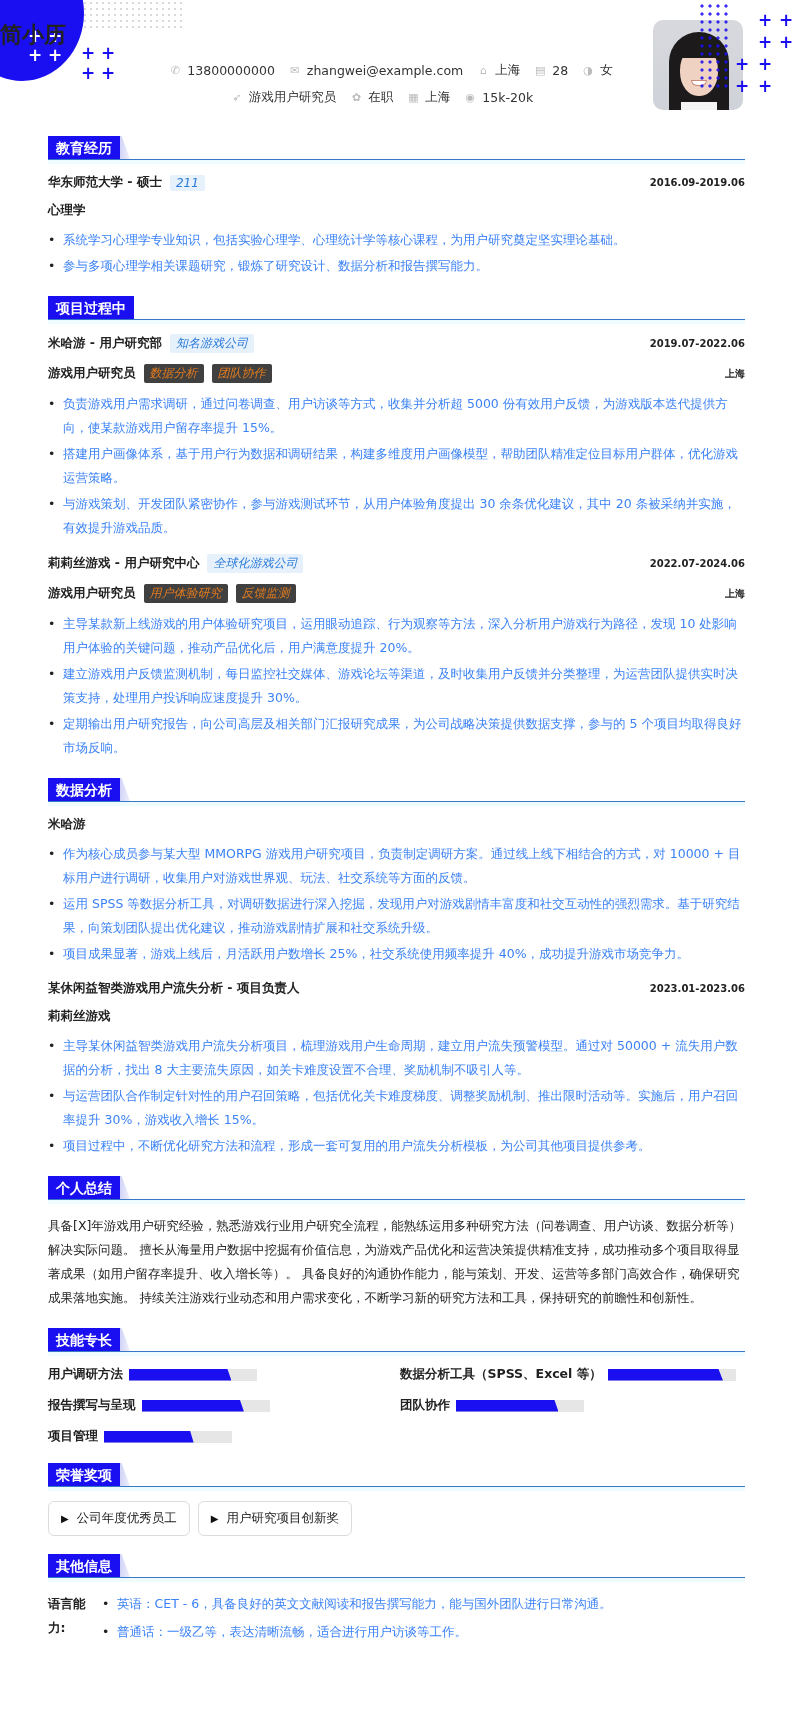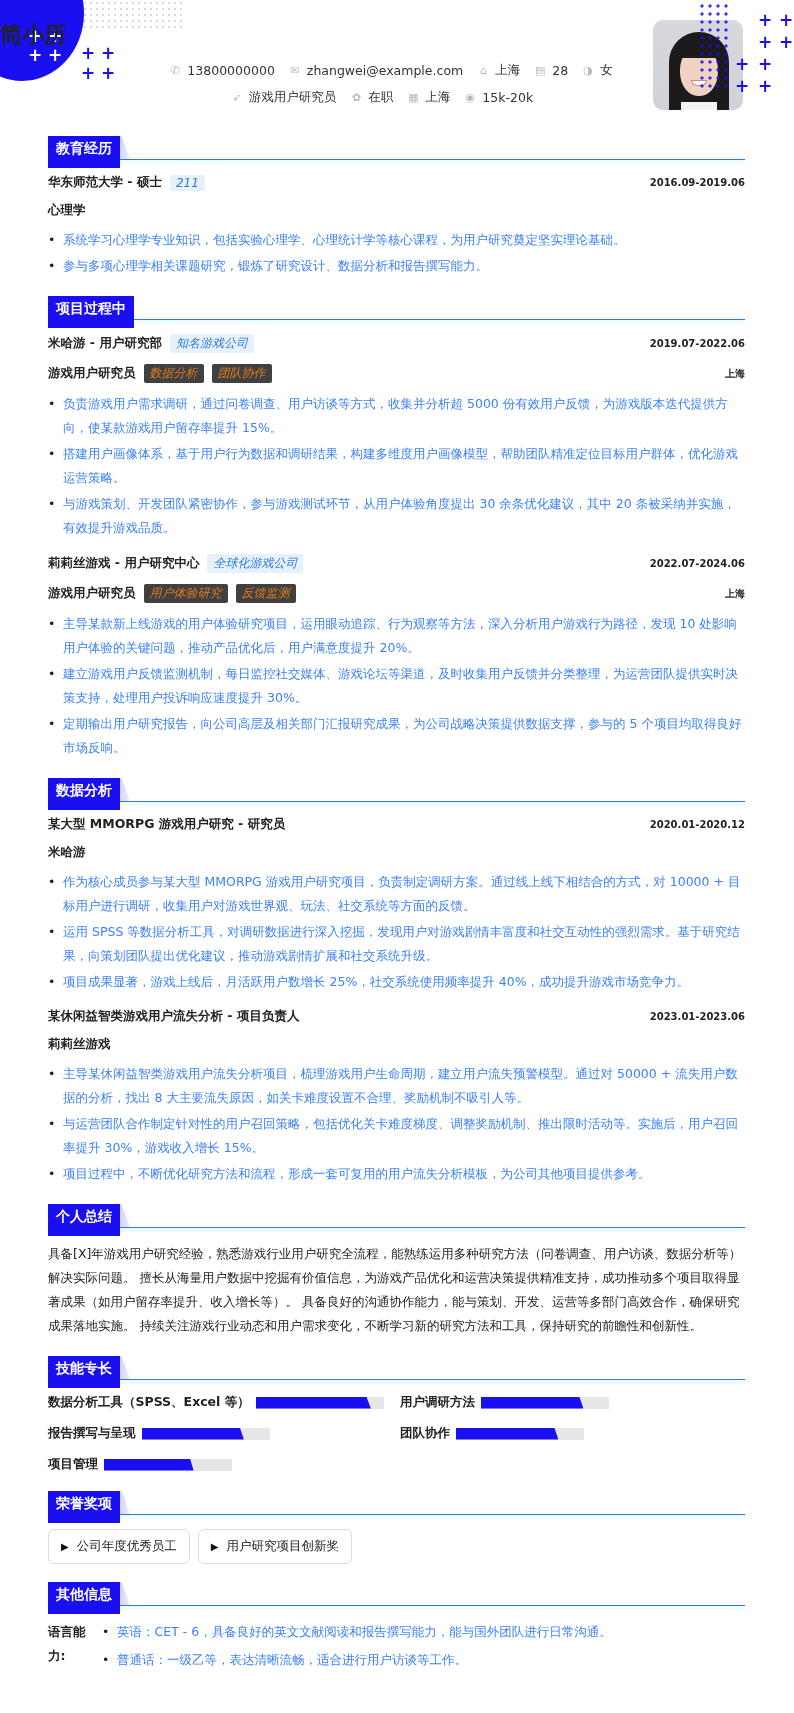--- a/index.html
+++ b/index.html
@@ -74,21 +74,21 @@
 
   .main { position: absolute; left: 48px; top: 136px; width: 697px; }
   .section { margin-bottom: 18px; }
   .sec-head {
     position: relative; height: 24px; margin-bottom: 14px;
     border-bottom: 1px solid #3a78c6;
   }
   .sec-head .title {
     display: inline-block; background: #1a0ff0; color: #fff;
     font-size: 14px; font-weight: bold; padding: 2px 8px 0 8px;
-    height: 32px; line-height: 21px; position: relative; z-index: 2;
+    height: 23px; line-height: 21px; position: relative; z-index: 2;
   }
   .sec-head .tail {
     position: absolute; left: 68px; top: 0; width: 14px; height: 23px;
     background: linear-gradient(90deg, #c5c8f5, #eef0fc);
     clip-path: polygon(0 0, 40% 0, 100% 100%, 0 100%);
     z-index: 1;
   }
   .sec-head .glow {
     position: absolute; left: 0; right: 0; bottom: -5px; height: 4px;
     background: #eefcff;
@@ -284,24 +284,20 @@
     </div>
   </section>
 
   <section class="section">
     <div class="sec-head">
       <span class="title">数据分析</span>
       <span class="tail"></span><span class="glow"></span>
     </div>
 
     <div class="entry">
-      <div class="row-between">
-        <span class="entry-title">某大型 MMORPG 游戏用户研究 - 研究员</span>
-        <span class="entry-date">2020.01-2020.12</span>
-      </div>
       <div class="sub">
           <span>米哈游</span>
         </div>
       <ul class="bullets">
         <li>作为核心成员参与某大型 MMORPG 游戏用户研究项目，负责制定调研方案。通过线上线下相结合的方式，对 10000 + 目标用户进行调研，收集用户对游戏世界观、玩法、社交系统等方面的反馈。</li>
         <li>运用 SPSS 等数据分析工具，对调研数据进行深入挖掘，发现用户对游戏剧情丰富度和社交互动性的强烈需求。基于研究结果，向策划团队提出优化建议，推动游戏剧情扩展和社交系统升级。</li>
         <li>项目成果显著，游戏上线后，月活跃用户数增长 25%，社交系统使用频率提升 40%，成功提升游戏市场竞争力。</li>
       </ul>
     </div>
 
@@ -329,29 +325,29 @@
     <p class="summary">具备[X]年游戏用户研究经验，熟悉游戏行业用户研究全流程，能熟练运用多种研究方法（问卷调查、用户访谈、数据分析等）解决实际问题。 擅长从海量用户数据中挖掘有价值信息，为游戏产品优化和运营决策提供精准支持，成功推动多个项目取得显著成果（如用户留存率提升、收入增长等）。 具备良好的沟通协作能力，能与策划、开发、运营等多部门高效合作，确保研究成果落地实施。 持续关注游戏行业动态和用户需求变化，不断学习新的研究方法和工具，保持研究的前瞻性和创新性。</p>
   </section>
 
   <section class="section">
     <div class="sec-head">
       <span class="title">技能专长</span>
       <span class="tail"></span><span class="glow"></span>
     </div>
     <div class="skills">
       <div class="skill">
+        <span>用户调研方法</span>
+        <span class="bar">
+            <span class="fill" style="width:80%"></span>
+          </span>
+      </div>
+      <div class="skill">
         <span>数据分析工具（SPSS、Excel 等）</span>
         <span class="bar">
             <span class="fill" style="width:90%"></span>
-          </span>
-      </div>
-      <div class="skill">
-        <span>用户调研方法</span>
-        <span class="bar">
-            <span class="fill" style="width:80%"></span>
           </span>
       </div>
       <div class="skill">
         <span>报告撰写与呈现</span>
         <span class="bar">
             <span class="fill" style="width:80%"></span>
           </span>
       </div>
       <div class="skill">
         <span>团队协作</span>

